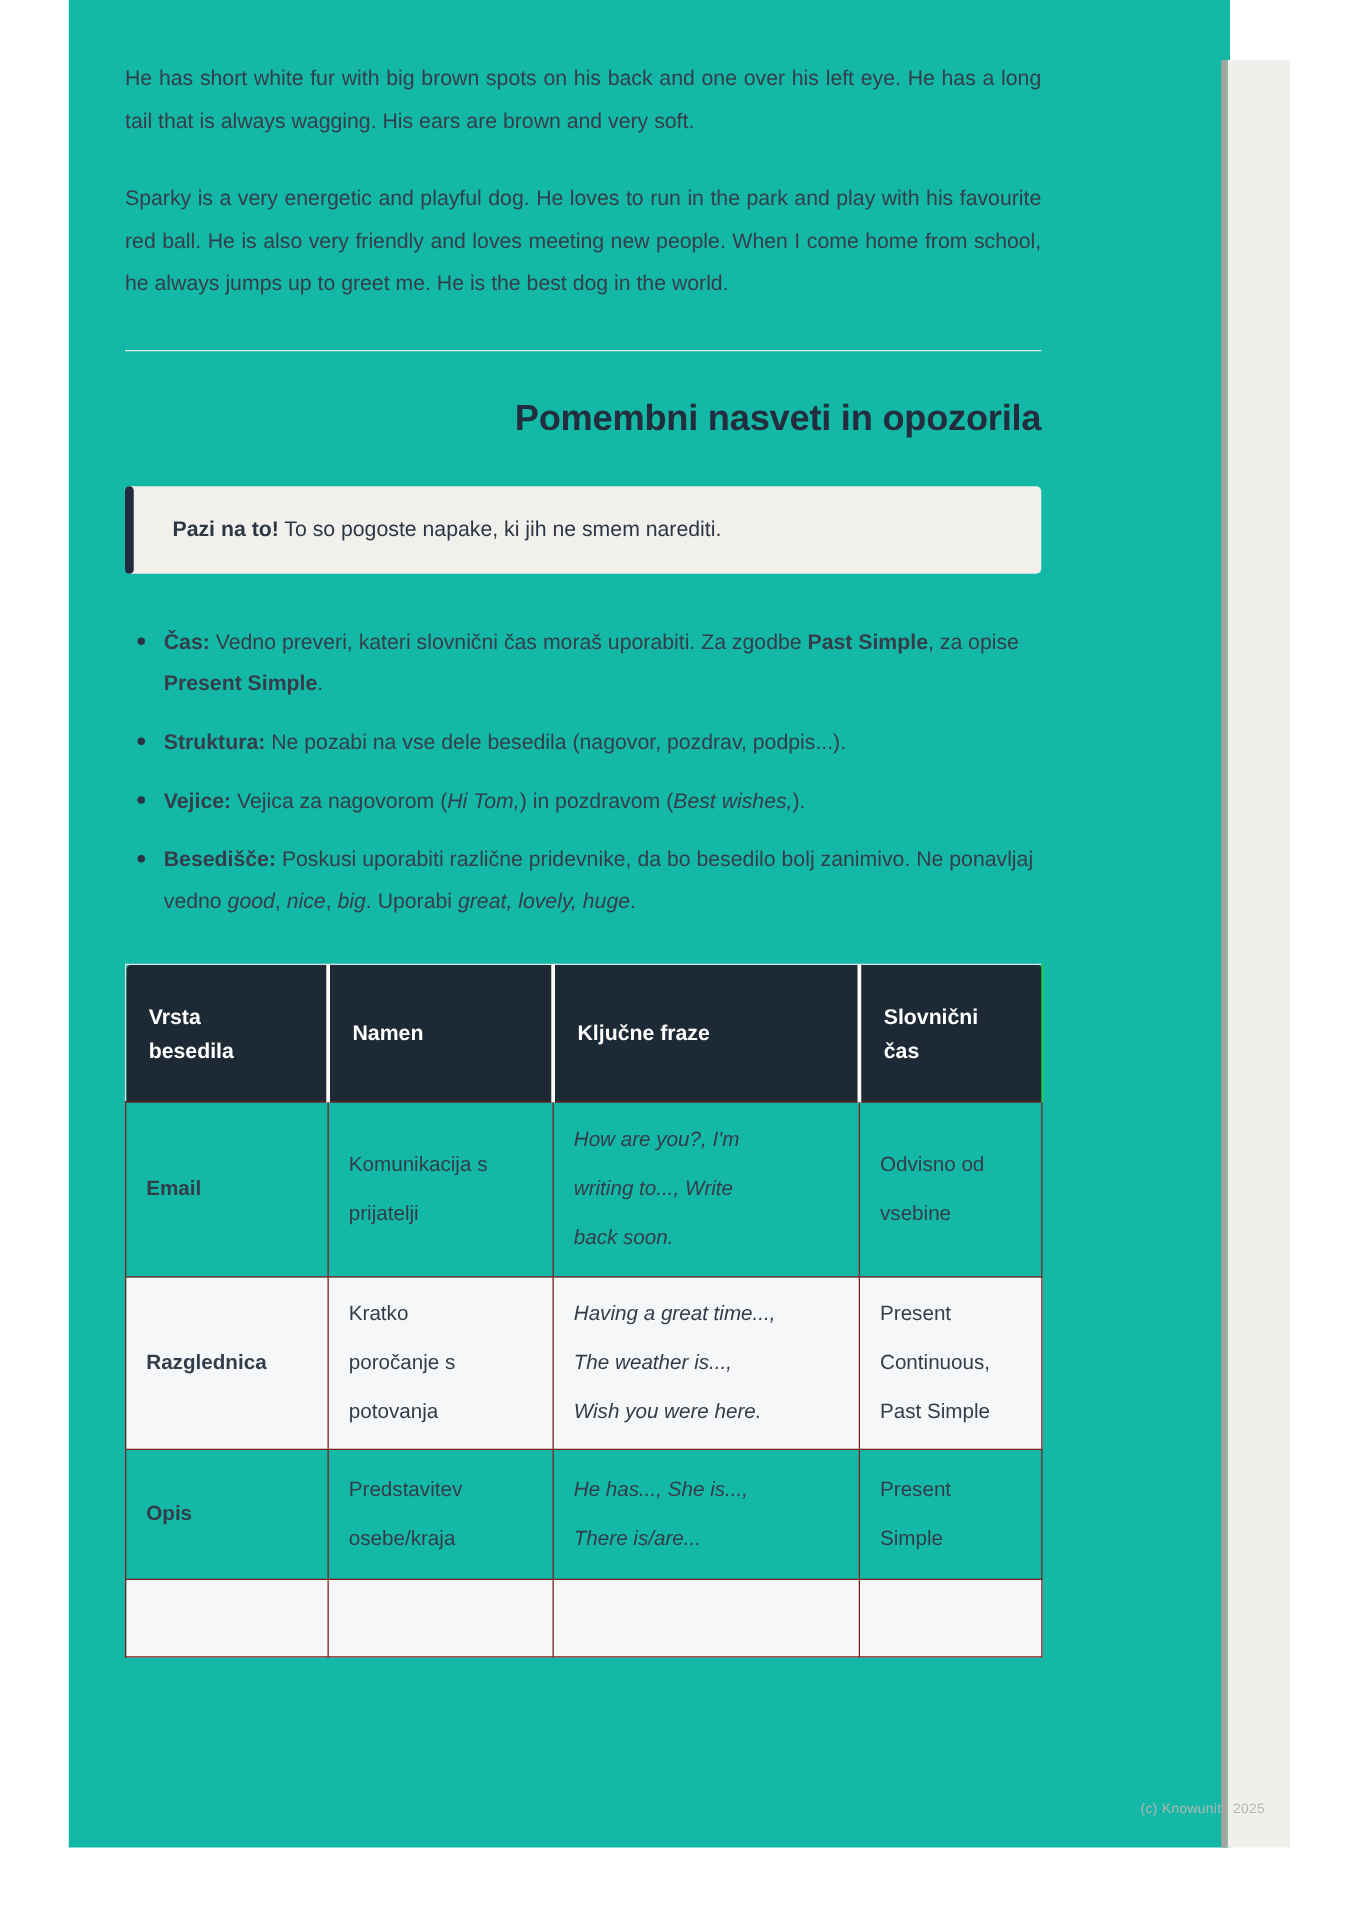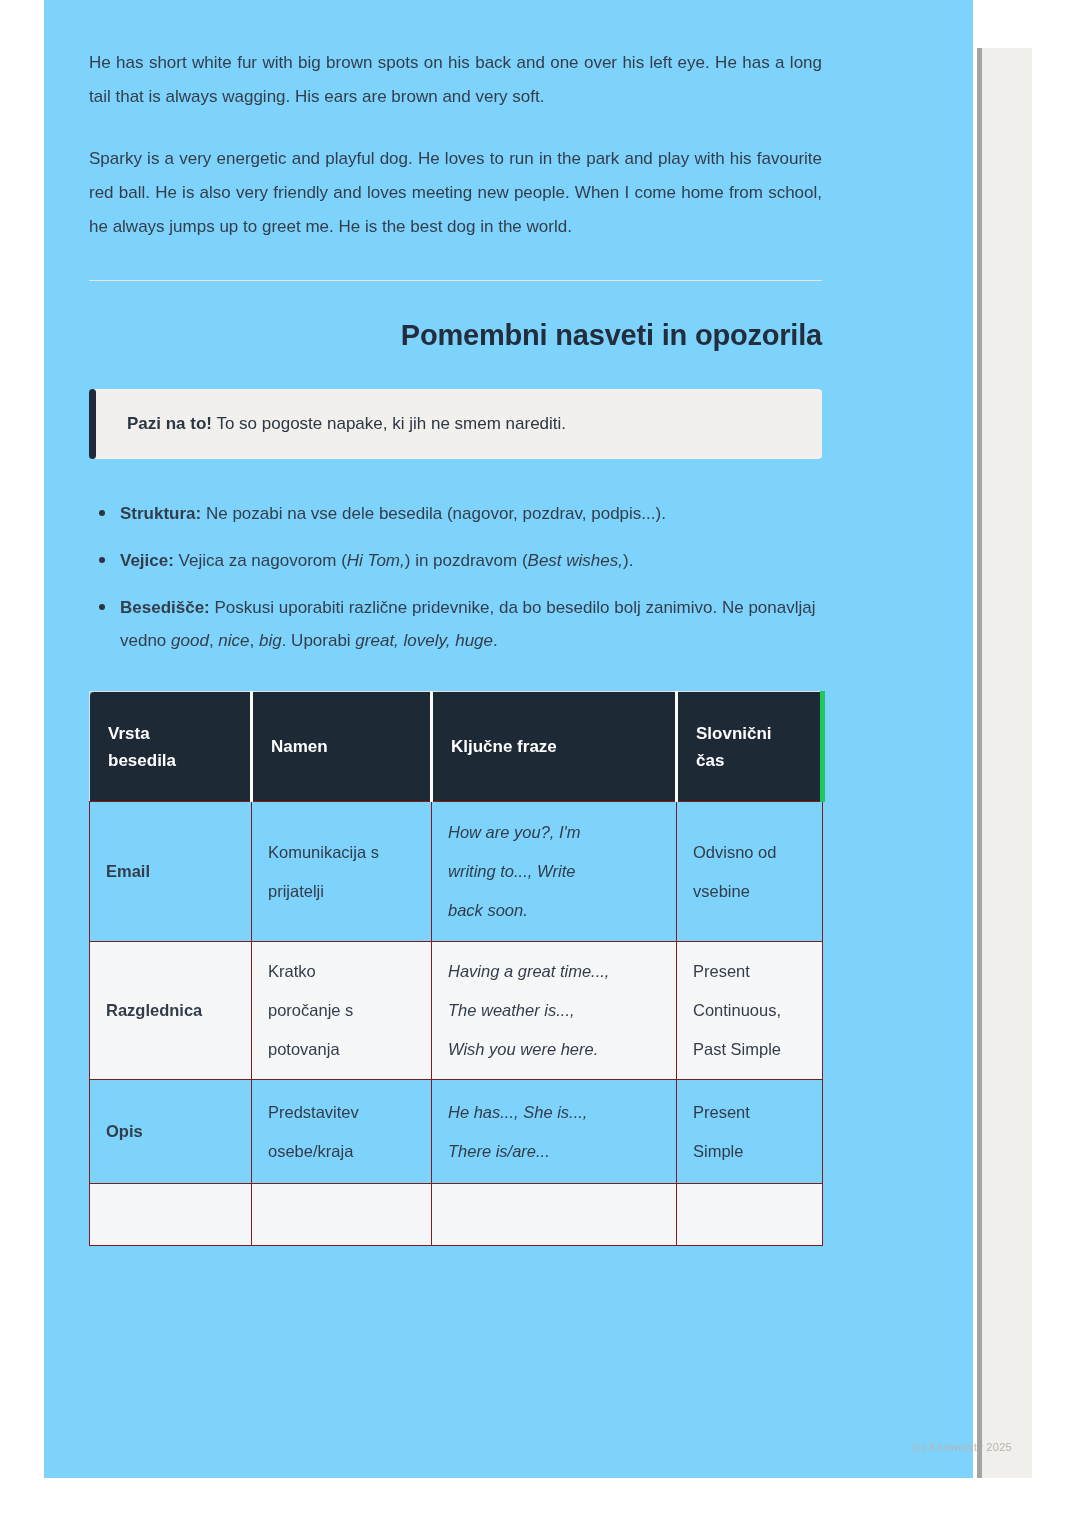--- a/index.html
+++ b/index.html
@@ -6,23 +6,23 @@
   body {
     width:1080px; height:1528px;
     background:#ffffff;
     font-family:"Liberation Sans", sans-serif;
     position:relative;
     overflow:hidden;
     color:#343e4b;
   }
 
   .page-card {
-    position:absolute; left:44px; top:0;
+    position:absolute; left:55px; top:0;
     width:929px; height:1478px;
-    background:#7dd3fc;
+    background:#14b8a6;
     overflow:hidden;
     z-index:1;
   }
 
   .content {
     margin:46px 0 0 45px;
     width:733px;
     font-size:17px;
   }
 
@@ -106,21 +106,21 @@
     text-align:left;
     vertical-align:middle;
     padding:10px 18px;
     height:110px;
     box-sizing:border-box;
     white-space:pre-line;
     border-right:3px solid #fdfcf4;
     border-top:1px solid #dfe3e8;
   }
   table.types th:first-child { border-top-left-radius:4px; }
-  table.types th:last-child { border-right:5px solid #22c55e; border-top-right-radius:4px;margin-top:40px; }
+  table.types th:last-child { border-right:2px solid #22c55e; border-top-right-radius:4px;margin-top:40px; }
 
   table.types td {
     border:1px solid #7f1d1d;
     padding:10px 16px;
     vertical-align:middle;
     font-size:16.5px;
     line-height:39px;
     white-space:pre-line;
     box-sizing:border-box;
     color:#333d4a;
@@ -170,20 +170,21 @@
     <hr class="divider">
 
     <h2 class="section-title">Pomembni nasveti in opozorila</h2>
 
     <div class="callout">
       <div class="callout-bar"></div>
       <p class="callout-text"><span class="rich-b">Pazi na to!</span><span> To so pogoste napake, ki jih ne smem narediti.</span></p>
     </div>
 
     <ul class="tips">
+        <li><span class="rich-b">Čas:</span><span> Vedno preveri, kateri slovnični čas moraš uporabiti. Za zgodbe </span><span class="rich-b">Past Simple</span><span>, za opise </span><span class="rich-b">Present Simple</span><span>.</span></li>
         <li><span class="rich-b">Struktura:</span><span> Ne pozabi na vse dele besedila (nagovor, pozdrav, podpis...).</span></li>
         <li><span class="rich-b">Vejice:</span><span> Vejica za nagovorom (</span><span class="rich-i">Hi Tom,</span><span>) in pozdravom (</span><span class="rich-i">Best wishes,</span><span>).</span></li>
         <li><span class="rich-b">Besedišče:</span><span> Poskusi uporabiti različne pridevnike, da bo besedilo bolj zanimivo. Ne ponavljaj vedno </span><span class="rich-i">good</span><span>, </span><span class="rich-i">nice</span><span>, </span><span class="rich-i">big</span><span>. Uporabi </span><span class="rich-i">great, lovely, huge</span><span>.</span></li>
       </ul>
 
     <table class="types">
       <colgroup>
         <col class="c0">
           <col class="c1">
           <col class="c2">

